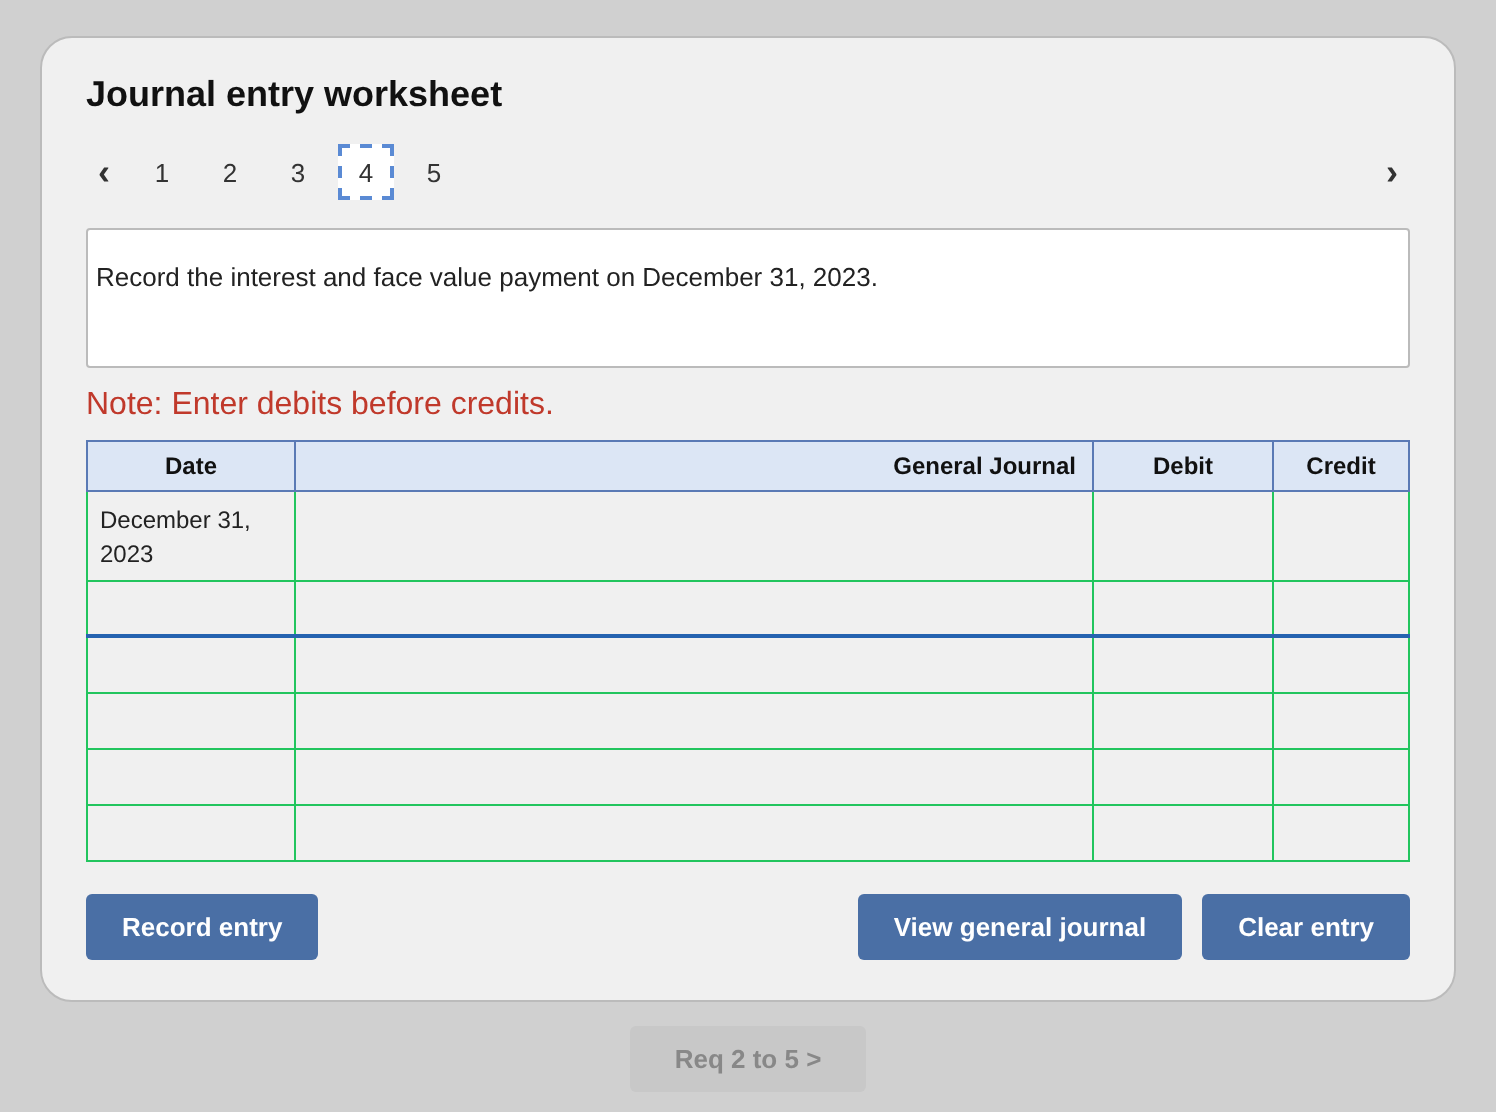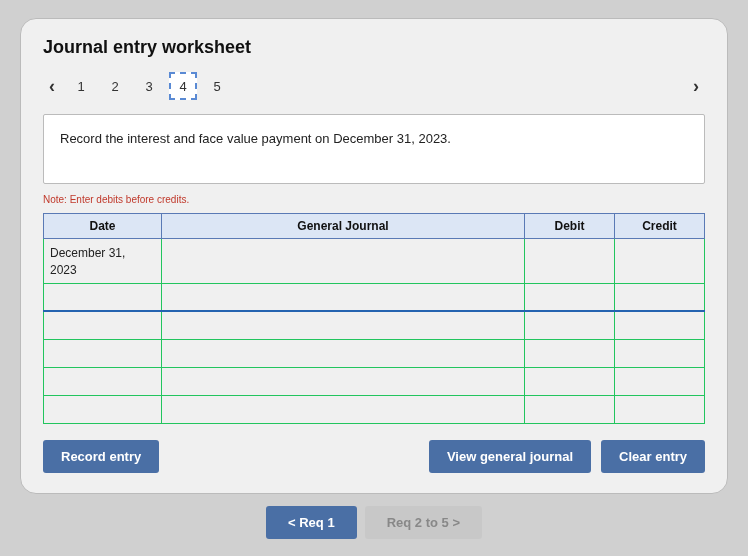--- a/index.html
+++ b/index.html
@@ -56,61 +56,61 @@
     }
     .step-num.active {
       border: 2px dashed #5a8ad4;
       background: #fff;
       color: #333;
     }
     .instruction-box {
       background: #fff;
       border: 1px solid #bbb;
       border-radius: 2px;
-      padding: 14px 16px;
+      padding: 14px 4px;
       margin-bottom: 10px;
       min-height: 70px;
       color: #222;
       font-size: 13px;
       line-height: 1.5;
     }
     .note-text {
       color: #c0392b;
-      font-size: 10px;
+      font-size: 16px;
       margin-bottom: 8px;
     }
     .journal-table {
       width: 100%;
       border-collapse: collapse;
       border: 1px solid #5a7ab5;
       margin-bottom: 16px;
     }
     .journal-table th {
       background: #dce6f5;
       border: 1px solid #5a7ab5;
       padding: 5px 8px;
       font-size: 12px;
       font-weight: bold;
       text-align: center;
       color: #111;
     }
     .journal-table th.col-date {
-      width: 118px;
+      width: 104px;
       text-align: center;
     }
     .journal-table th.col-journal {
-      text-align: center;
+      text-align: right;
     }
     .journal-table th.col-debit {
       width: 90px;
       text-align: center;
       margin-left: 20px;
     }
     .journal-table th.col-credit {
-      width: 90px;
+      width: 68px;
       text-align: center;
     }
     .journal-table td {
       border: 1px solid #22c55e;
       padding: 4px 6px;
       height: 28px;
       vertical-align: middle;
       font-size: 12px;
       color: #222;
     }
@@ -248,15 +248,14 @@
   </table>
 
   <div class="btn-row">
     <button class="btn">Record entry</button>
     <button class="btn btn-right">View general journal</button>
     <button class="btn">Clear entry</button>
   </div>
 </div>
 
 <div class="bottom-nav">
-  <button class="bottom-btn">&lt; Req 1</button>
   <button class="bottom-btn disabled">Req 2 to 5 &gt;</button>
 </div>
 
 </body></html>

